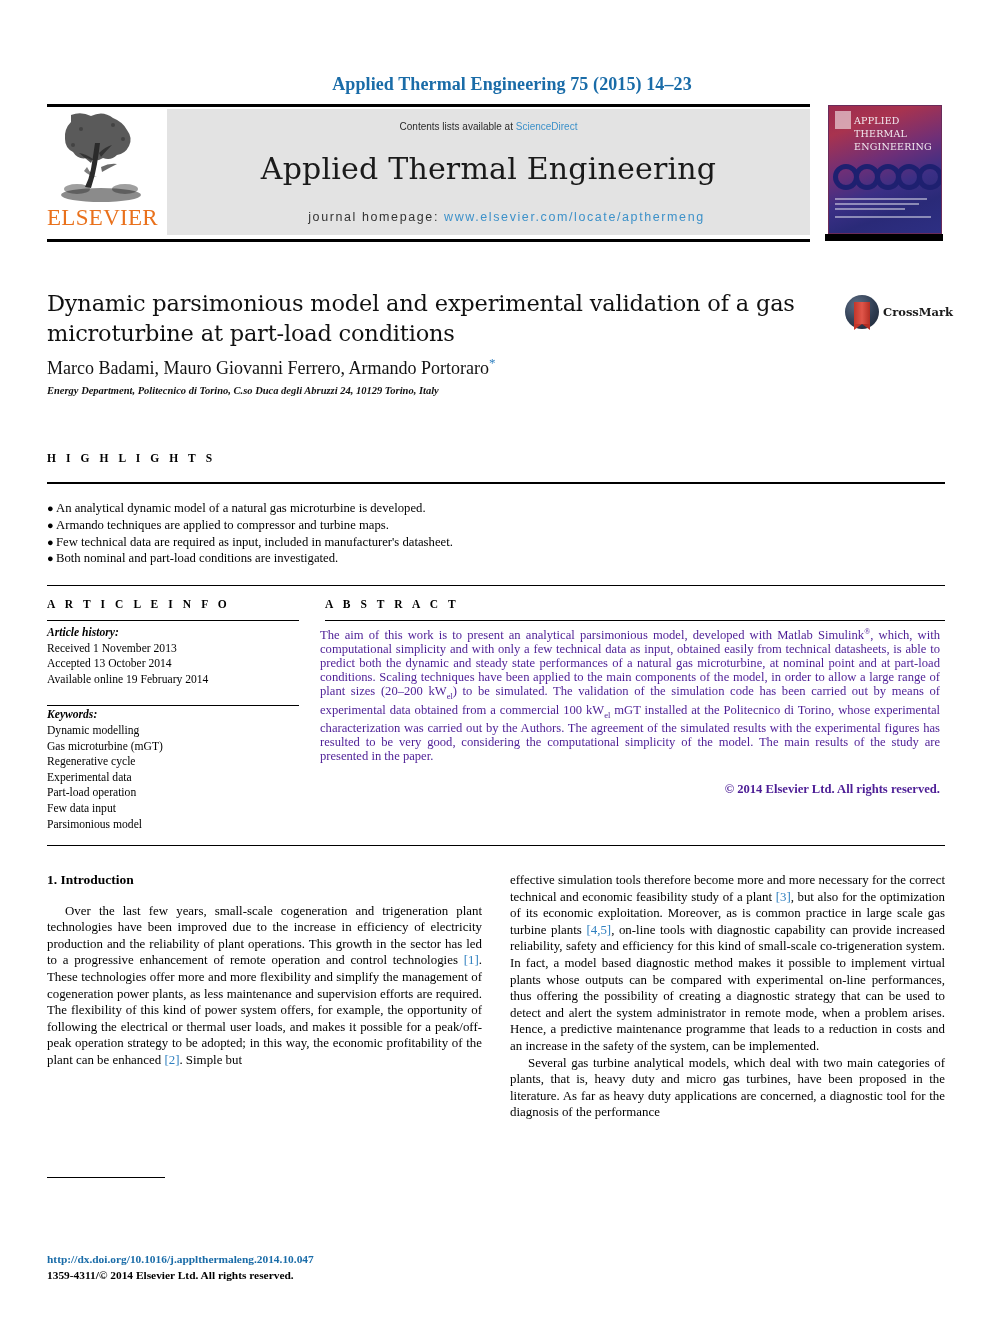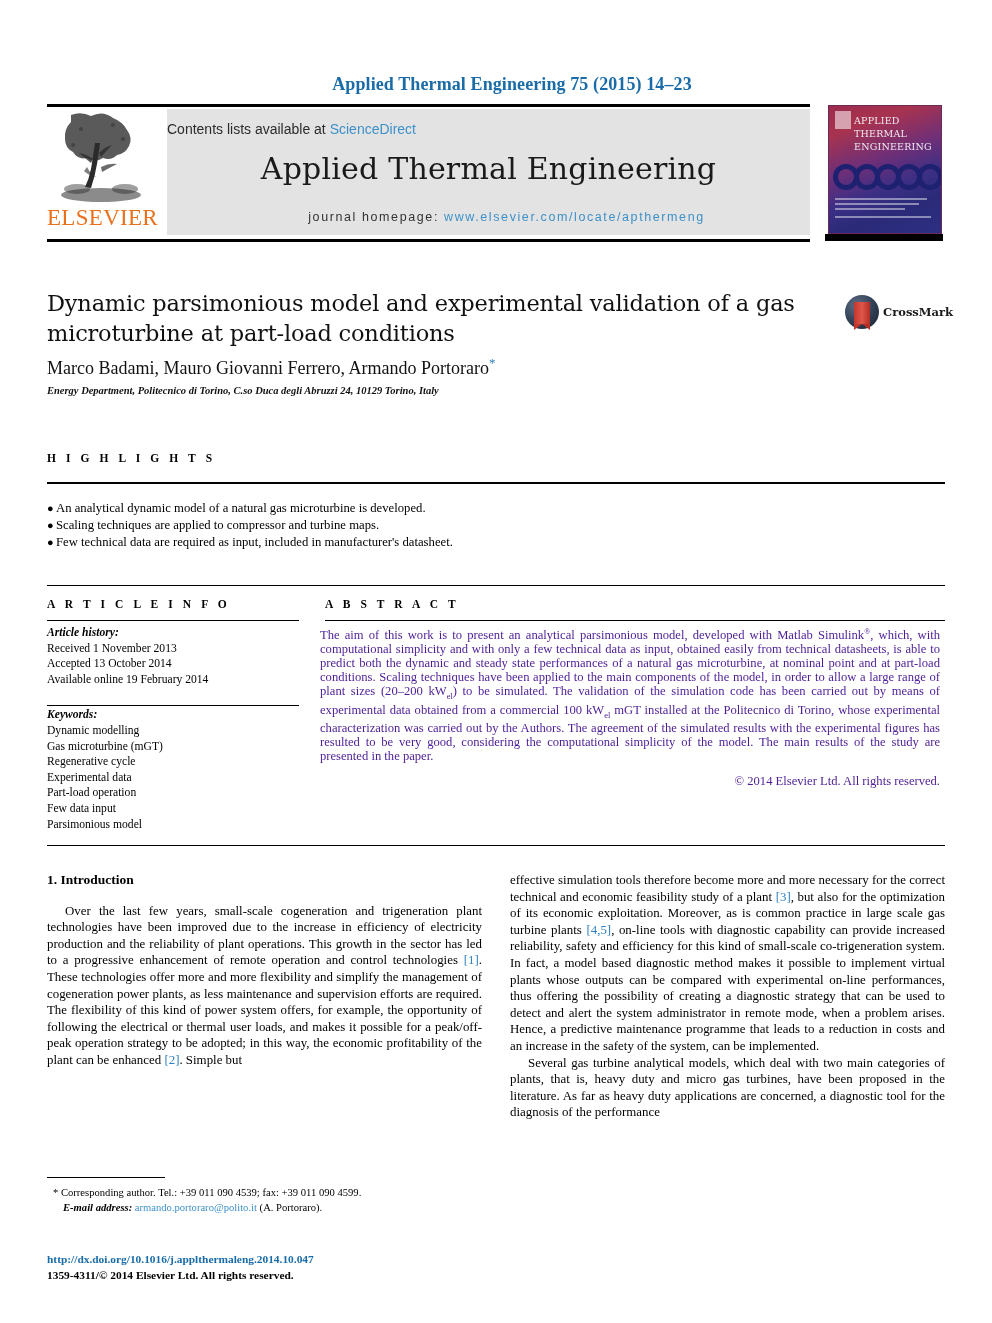--- a/index.html
+++ b/index.html
@@ -84,23 +84,23 @@
     position: absolute;
     left: 120px; top: 2px;
     width: 643px;
     height: 126px;
     background: #e3e3e3;
   }
   .contents-line {
     position: absolute;
     left: 0; top: 12px;
     width: 643px;
-    text-align: left;
+    text-align: center;
     font-family: "Liberation Sans", sans-serif;
-    font-size: 14px;
+    font-size: 10px;
     color: #2b2b2b;
   }
   .contents-line .sd {
     color: #3d91c9;
   }
   .journal-title {
     position: absolute;
     left: 0; top: 42px;
     width: 643px;
     text-align: center;
@@ -318,22 +318,23 @@
     position: absolute;
     left: 320px; top: 625px;
     width: 620px;
     font-family: "Liberation Serif", serif;
     font-size: 12.6px;
     line-height: 14px;
     text-align: justify;
     color: #4c1d95;
   }
   .abs-copy {
-    margin-top: 11px;
+    margin-top: 19px;
     text-align: right;
+    font-weight: bold;
   }
   sup.reg { font-size: 8px; vertical-align: super; }
   sub.el  { font-size: 8.5px; vertical-align: sub; }
 
   
   .h2 {
     font-family: "Liberation Serif", serif;
     font-weight: bold;
     font-size: 13.5px;
     margin: 0 0 14px 0;
@@ -460,22 +461,23 @@
     <div class="cm-circle">
       <div class="cm-book"></div>
     </div>
     <div class="cm-text">CrossMark</div>
   </div>
 
   <div class="sec-label" style="left:47px; top:452px;">H I G H L I G H T S</div>
   <div class="hr-med" style="left:47px; top:482px; width:898px;"></div>
   <div class="highlights-list">
     <div><span class="bullet">●</span><span>An analytical dynamic model of a natural gas microturbine is developed.</span></div>
-    <div><span class="bullet">●</span><span>Scaling techniques are applied to compressor and turbine maps.</span></div>
+    <div><span class="bullet">●</span><span>Armando techniques are applied to compressor and turbine maps.</span></div>
     <div><span class="bullet">●</span><span>Few technical data are required as input, included in manufacturer's datasheet.</span></div>
+    <div><span class="bullet">●</span><span>Both nominal and part-load conditions are investigated.</span></div>
   </div>
 
   <div class="hr-thin" style="left:47px; top:585px; width:898px;"></div>
 
   <div class="sec-label" style="left:47px; top:598px;">A R T I C L E   I N F O</div>
   <div class="sec-label" style="left:325px; top:598px;">A B S T R A C T</div>
   <div class="hr-thin" style="left:47px; top:620px; width:252px;"></div>
   <div class="hr-thin" style="left:325px; top:620px; width:620px;"></div>
 
   <div class="info-col">
@@ -507,23 +509,19 @@
     <div class="h2">1. Introduction</div>
     <p><span>Over the last few years, small-scale cogeneration and trigeneration plant technologies have been improved due to the increase in efficiency of electricity production and the reliability of plant operations. This growth in the sector has led to a progressive enhancement of remote operation and control technologies </span><span class="ref">[1]</span><span>. These technologies offer more and more flexibility and simplify the management of cogeneration power plants, as less maintenance and supervision efforts are required. The flexibility of this kind of power system offers, for example, the opportunity of following the electrical or thermal user loads, and makes it possible for a peak/off-peak operation strategy to be adopted; in this way, the economic profitability of the plant can be enhanced </span><span class="ref">[2]</span><span>. Simple but</span></p>
   </div>
 
   <div class="col" style="left:510px; top:872px;">
     <p class="noind"><span>effective simulation tools therefore become more and more necessary for the correct technical and economic feasibility study of a plant </span><span class="ref">[3]</span><span>, but also for the optimization of its economic exploitation. Moreover, as is common practice in large scale gas turbine plants </span><span class="ref">[4,5]</span><span>, on-line tools with diagnostic capability can provide increased reliability, safety and efficiency for this kind of small-scale co-trigeneration system. In fact, a model based diagnostic method makes it possible to implement virtual plants whose outputs can be compared with experimental on-line performances, thus offering the possibility of creating a diagnostic strategy that can be used to detect and alert the system administrator in remote mode, when a problem arises. Hence, a predictive maintenance programme that leads to a reduction in costs and an increase in the safety of the system, can be implemented.</span></p>
     <p>Several gas turbine analytical models, which deal with two main categories of plants, that is, heavy duty and micro gas turbines, have been proposed in the literature. As far as heavy duty applications are concerned, a diagnostic tool for the diagnosis of the performance</p>
   </div>
 
   <div class="footnote-rule"></div>
-  <div class="footnote">
-    <div class="fn-indent"><span>*</span> <span>Corresponding author. Tel.: +39 011 090 4539; fax: +39 011 090 4599.</span></div>
-    <div class="fn-indent" style="text-indent:0"><span style="font-style:italic;font-weight:bold">E-mail address:</span> <span class="mail">armando.portoraro@polito.it</span> <span>(A. Portoraro).</span></div>
-  </div>
 
   <div class="footer">
     <div class="doi">http://dx.doi.org/10.1016/j.applthermaleng.2014.10.047</div>
     <div class="issn">1359-4311/© 2014 Elsevier Ltd. All rights reserved.</div>
   </div>
 
 </div>
 
 </body></html>

